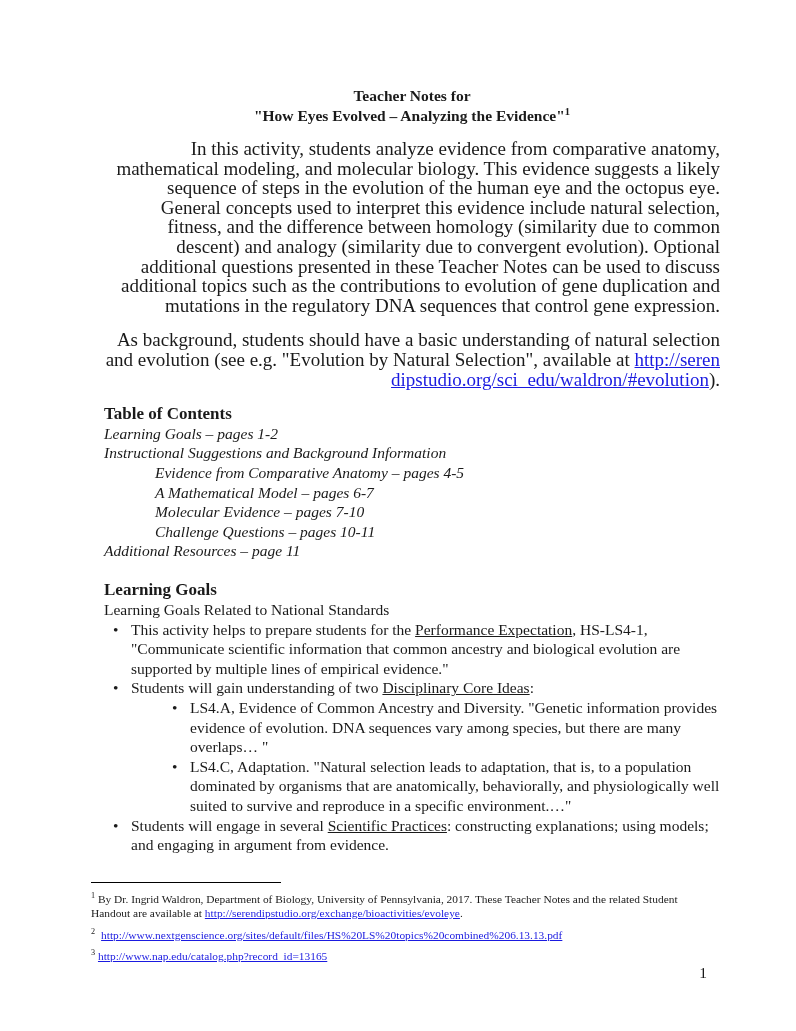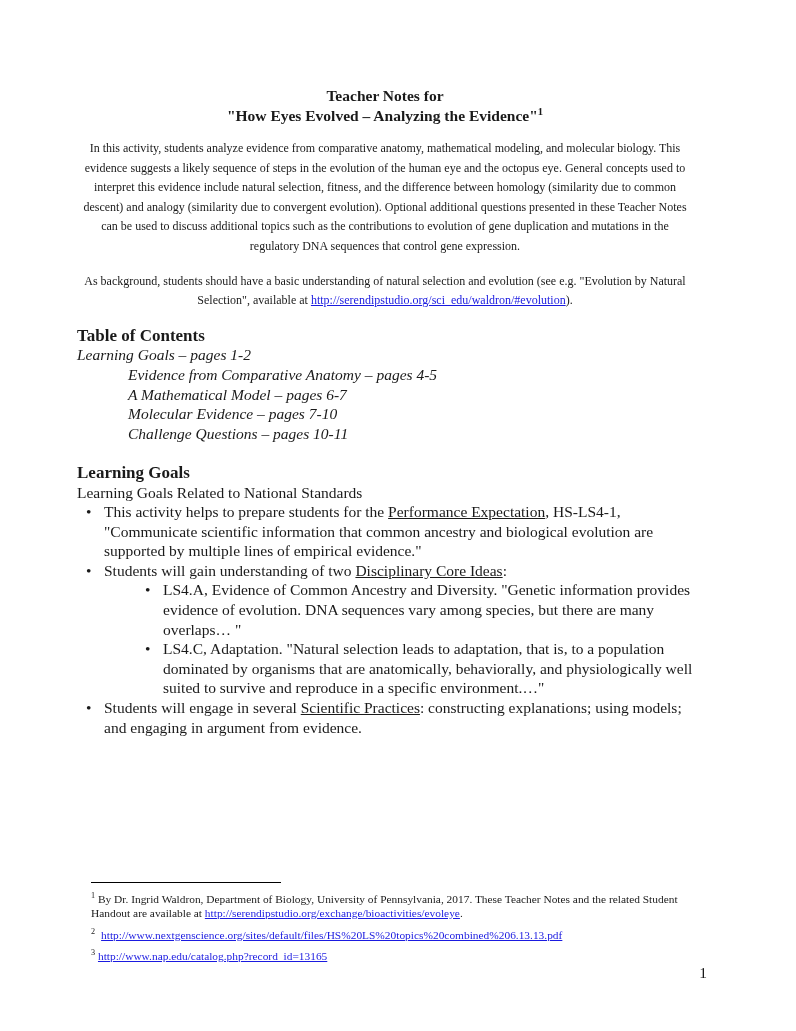--- a/index.html
+++ b/index.html
@@ -15,41 +15,41 @@
   .page {
     position: relative;
     width: 796px;
     height: 1031px;
     background: #ffffff;
     box-sizing: border-box;
     overflow: hidden;
   }
   .content {
     position: absolute;
-    left: 77px;
+    left: 104px;
     top: 86px;
     width: 616px;
   }
 
   
   .doc-title {
     text-align: center;
     font-weight: bold;
     font-size: 15.5px;
     line-height: 19.5px;
     margin: 0 0 14px 0;
   }
   .doc-title .line2 { white-space: nowrap; }
 
   
   p.para {
     margin: 0 0 15px 0;
-    font-size: 12px;
-    line-height: 19.6px;
-    text-align: center;
+    font-size: 19px;
+    line-height: 19.6px;
+    text-align: right;
   }
 
   
   a.link, .link {
     color: #1a1ae0;
     text-decoration: underline;
     word-break: break-all;
   }
 
   
@@ -157,24 +157,26 @@
       <div class="line2"><span>"How Eyes Evolved – Analyzing the Evidence"</span><sup>1</sup></div>
     </div>
 
     <p class="para">In this activity, students analyze evidence from comparative anatomy, mathematical modeling, and molecular biology. This evidence suggests a likely sequence of steps in the evolution of the human eye and the octopus eye.  General concepts used to interpret this evidence include natural selection, fitness, and the difference between homology (similarity due to common descent) and analogy (similarity due to convergent evolution). Optional additional questions presented in these Teacher Notes can be used to discuss additional topics such as the contributions to evolution of gene duplication and mutations in the regulatory DNA sequences that control gene expression.</p>
 
     <p class="para"><span>As background, students should have a basic understanding of natural selection and evolution (see e.g. "Evolution by Natural Selection", available at </span><a class="link" href="#">http://serendipstudio.org/sci_edu/waldron/#evolution</a><span>).</span></p>
 
     <div class="h-bold">Table of Contents</div>
     <div class="toc">
       <div class="toc-line">Learning Goals – pages 1-2</div>
+      <div class="toc-line">Instructional Suggestions and Background Information</div>
       <div class="toc-line indent">Evidence from Comparative Anatomy – pages 4-5</div>
       <div class="toc-line indent">A Mathematical Model – pages 6-7</div>
       <div class="toc-line indent">Molecular Evidence – pages 7-10</div>
       <div class="toc-line indent">Challenge Questions – pages 10-11</div>
+      <div class="toc-line">Additional Resources – page 11</div>
     </div>
 
     <div class="spacer-19"></div>
 
     <div class="h-bold">Learning Goals</div>
     <div class="h-underline">Learning Goals Related to National Standards</div>
 
 
     <ul class="bullets">
 

